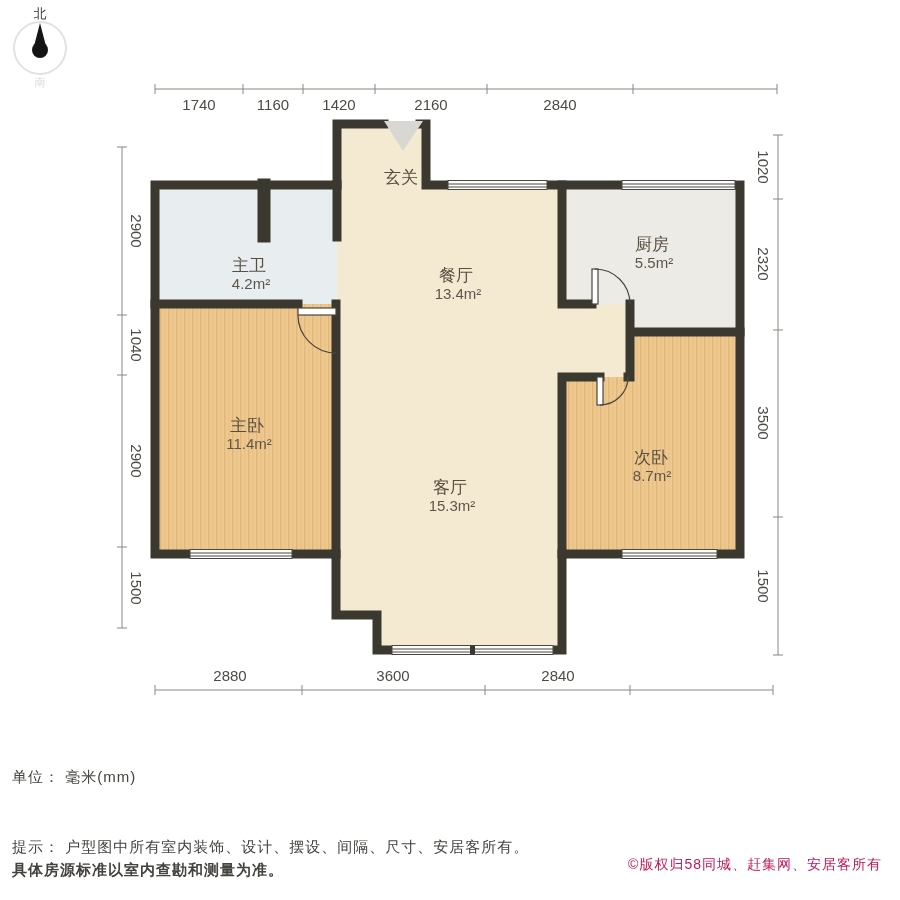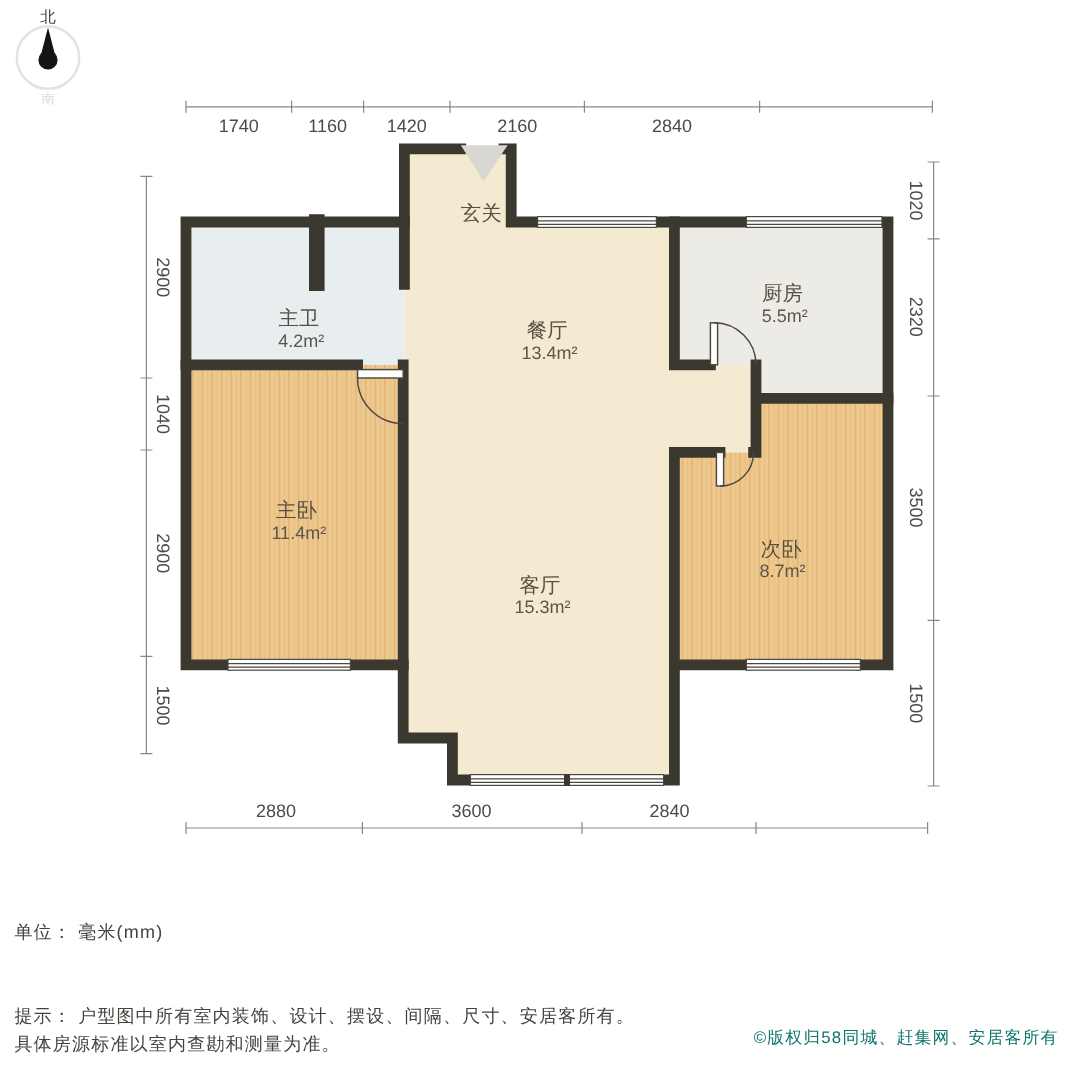--- a/index.html
+++ b/index.html
@@ -2,21 +2,21 @@
 <html><head>
 <meta charset="utf-8">
 <style>
   html,body{margin:0;padding:0;}
   body{
     width:900px;height:900px;background:#ffffff;position:relative;
     font-family:"Liberation Sans","DejaVu Sans",sans-serif;overflow:hidden;
   }
   #plan{position:absolute;left:0;top:0;}
   .footer-line{position:absolute;left:12px;color:#45433e;font-size:15px;letter-spacing:1px;}
-  .copyright{position:absolute;right:18px;top:856px;color:#0f766e;font-size:14px;letter-spacing:1px;}
+  .copyright{position:absolute;right:18px;top:856px;color:#be185d;font-size:14px;letter-spacing:1px;}
   .room-name{font-size:17px;fill:#584f41;}
   .room-area{font-size:15px;fill:#5d564b;}
   .dim-text{font-size:15px;fill:#4e4b45;}
   .compass-n{font-size:13px;fill:#3a3a3a;}
   .compass-s{font-size:11px;fill:#d9d9d6;}
   text{font-family:"Liberation Sans","DejaVu Sans",sans-serif;}
 </style>
 </head>
 <body>
 
@@ -158,14 +158,14 @@
     <circle cx="40" cy="48" r="26" fill="none" stroke="#e2e2e0" stroke-width="2"></circle>
     <path d="M40,23 L47,50 L33,50 Z" fill="#141414"></path>
     <circle cx="40" cy="50" r="8" fill="#141414"></circle>
     <text class="compass-n" x="40" y="18" text-anchor="middle">北</text>
     <text class="compass-s" x="40" y="86" text-anchor="middle">南</text>
   </g>
 </svg>
 
 <div class="footer-line" style="top:768px;">单位： 毫米(mm)</div>
 <div class="footer-line" style="top:838px;">提示： 户型图中所有室内装饰、设计、摆设、间隔、尺寸、安居客所有。</div>
-<div class="footer-line" style="top:861px;">具体房源标准以室内查勘和测量为准。</div>
+<div class="footer-line" style="top:861px;font-weight:bold;">具体房源标准以室内查勘和测量为准。</div>
 <div class="copyright">©版权归58同城、赶集网、安居客所有</div>
 
 </body></html>

